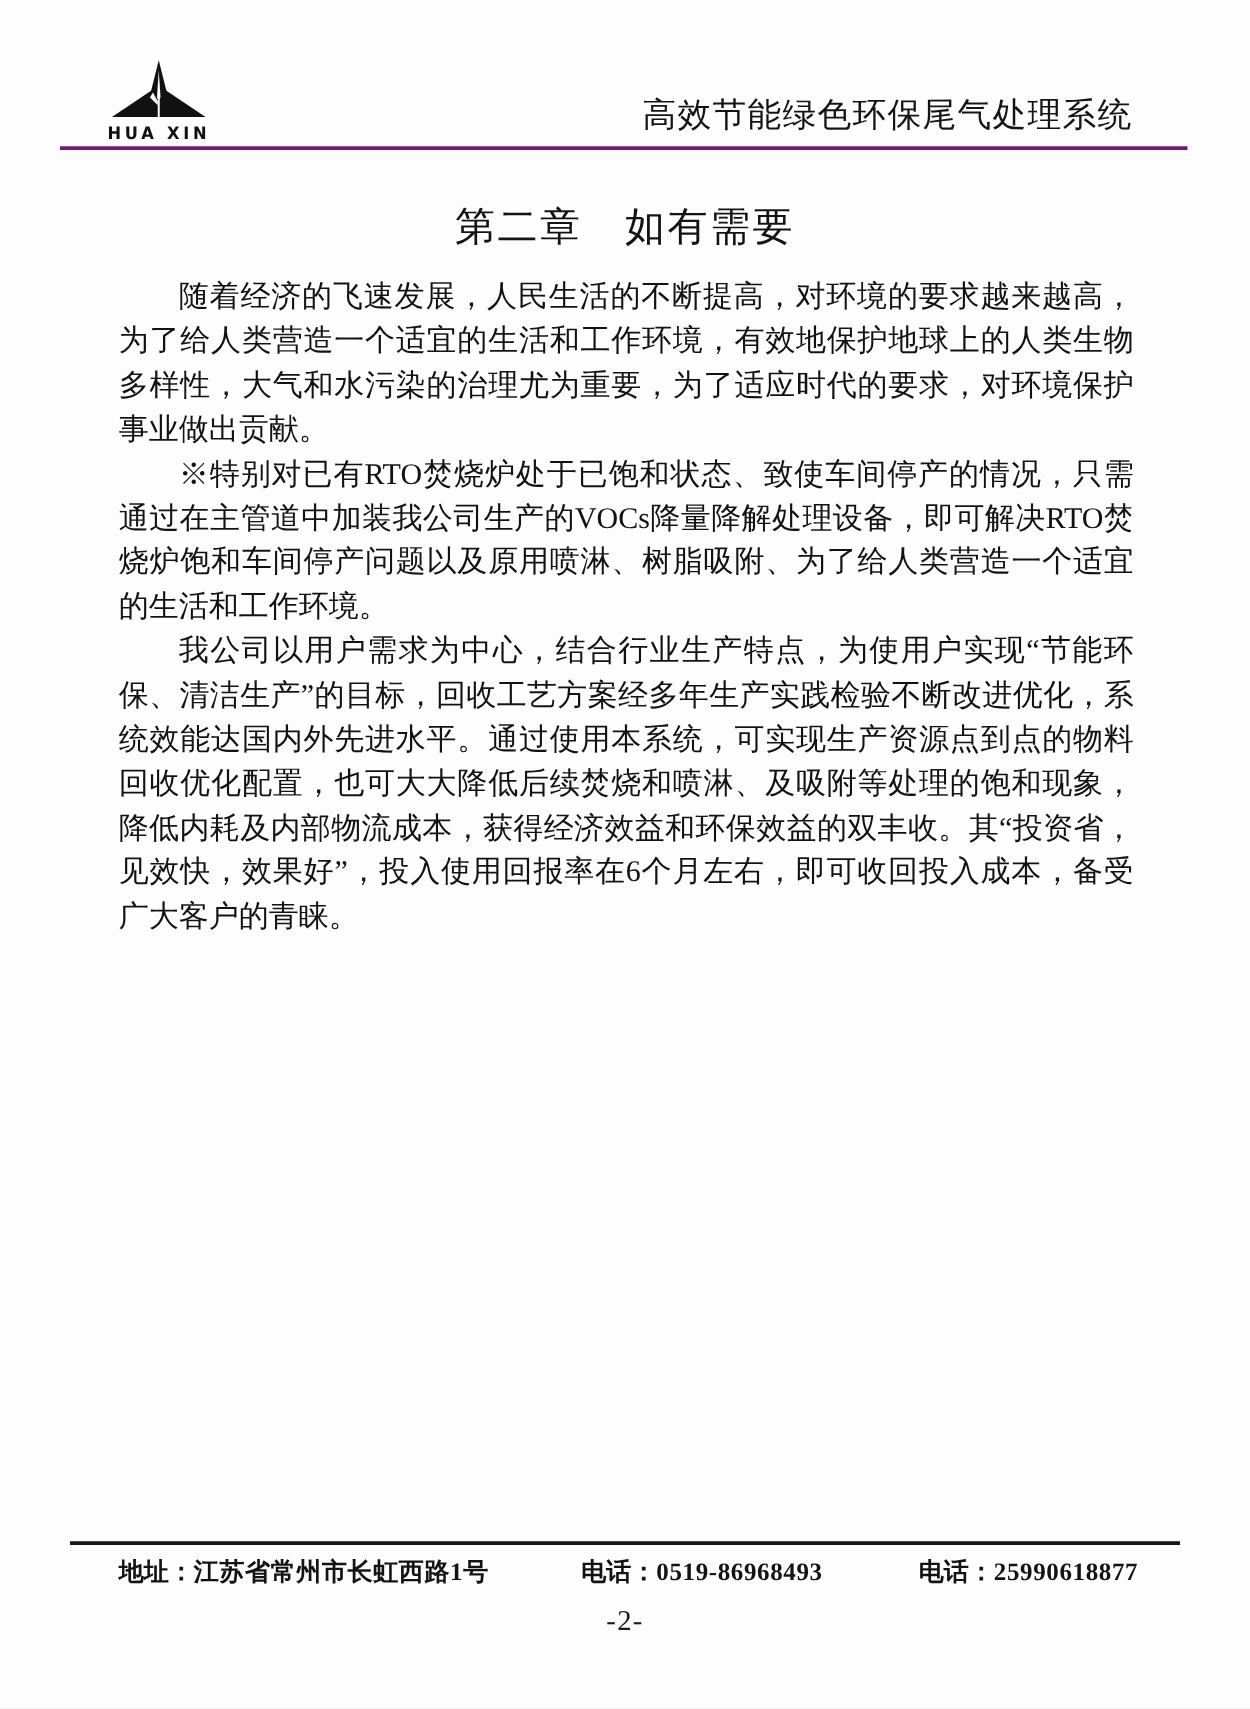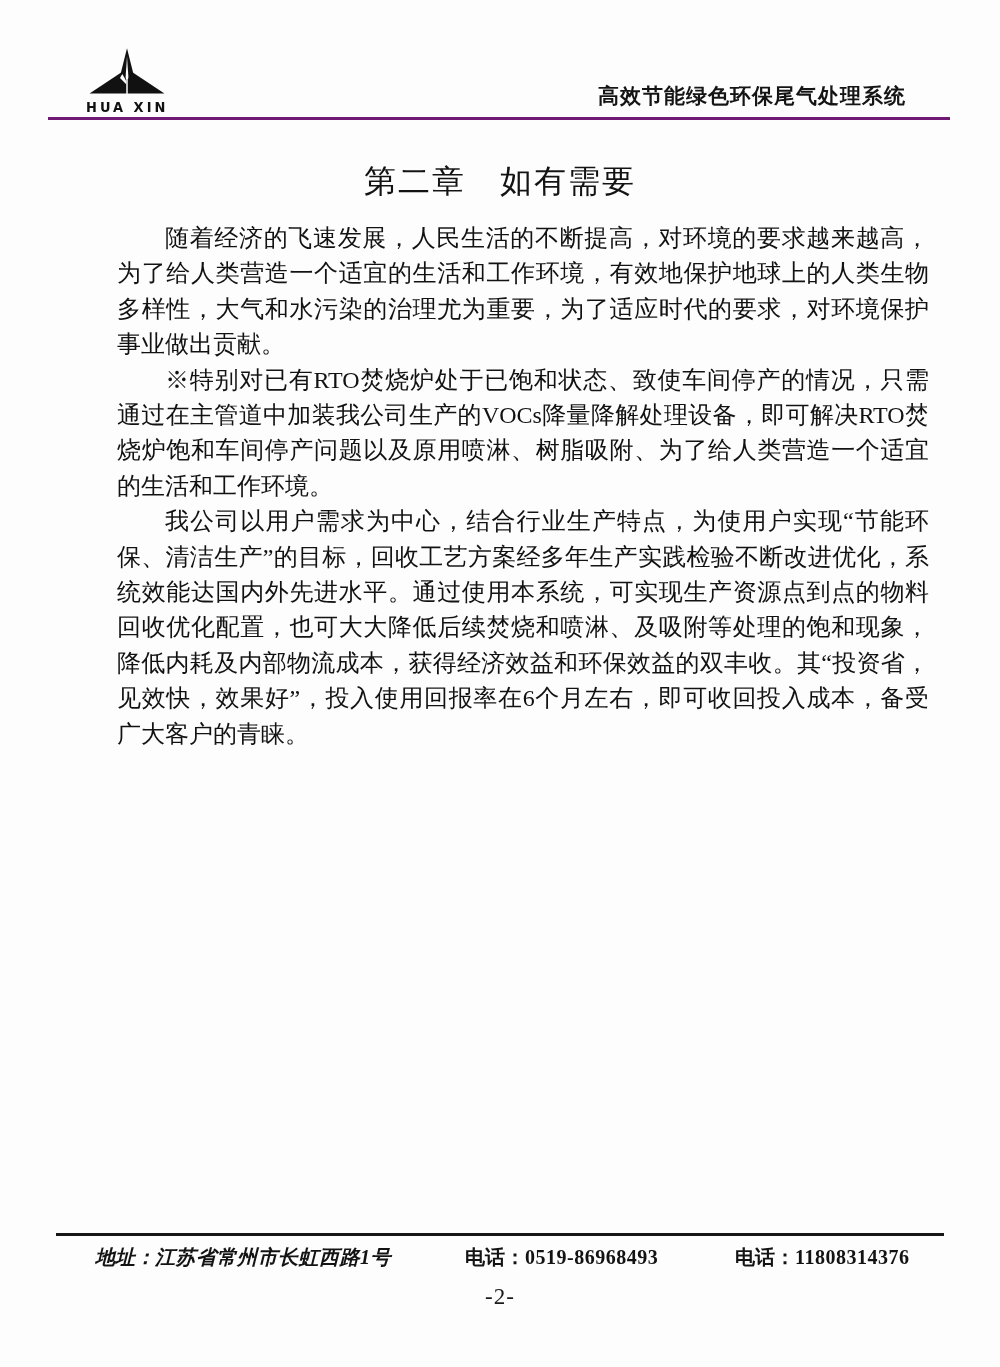--- a/index.html
+++ b/index.html
@@ -39,22 +39,22 @@
     font-size: 13px;
     letter-spacing: 3px;
     color: #111;
     transform: scaleY(1.05);
     white-space: nowrap;
   }
   .slogan {
     position: absolute;
     right: 44px;
     bottom: 7px;
-    font-size: 21px;
-    font-weight: bold;
+    font-size: 27px;
+    font-weight: normal;
     letter-spacing: 1px;
     color: #141414;
     white-space: nowrap;
   }
 
   
   .doc-title {
     position: absolute;
     top: 160px;
     left: 0;
@@ -69,21 +69,20 @@
   
   .content {
     position: absolute;
     top: 221px;
     left: 95px;
     width: 812px;
     font-size: 24px;
     line-height: 35.4px;
     text-align: justify;
     color: #121212;
-    margin-left: 22px;
   }
   .content p {
     text-indent: 2em;
     margin: 0;
   }
 
   
   .footer {
     position: absolute;
     top: 1233px;
@@ -94,21 +93,21 @@
   }
   .footer .item {
     position: absolute;
     top: 8px;
     font-size: 20px;
     font-weight: bold;
     white-space: nowrap;
     color: #131313;
   }
   .footer .item .num { letter-spacing: 0.5px; }
-  .f-address { left: 39px; font-style: italic; }
+  .f-address { left: 39px; }
   .f-phone1  { left: 409px; text-align: center; }
   .f-phone2  { left: 679px; }
 
   .page-number {
     position: absolute;
     top: 1284px;
     left: 0;
     width: 100%;
     text-align: center;
     font-size: 23px;
@@ -144,19 +143,19 @@
   </div>
 
   <div class="footer">
     <div class="item f-address">
       <span>地址：</span><span class="num">江苏省常州市长虹西路1号</span>
     </div>
     <div class="item f-phone1">
       <span>电话：</span><span class="num">0519-86968493</span>
     </div>
     <div class="item f-phone2">
-      <span>电话：</span><span class="num">11808314376</span>
+      <span>电话：</span><span class="num">25990618877</span>
     </div>
   </div>
 
   <div class="page-number">-2-</div>
 
 </div>
 
 </body></html>

